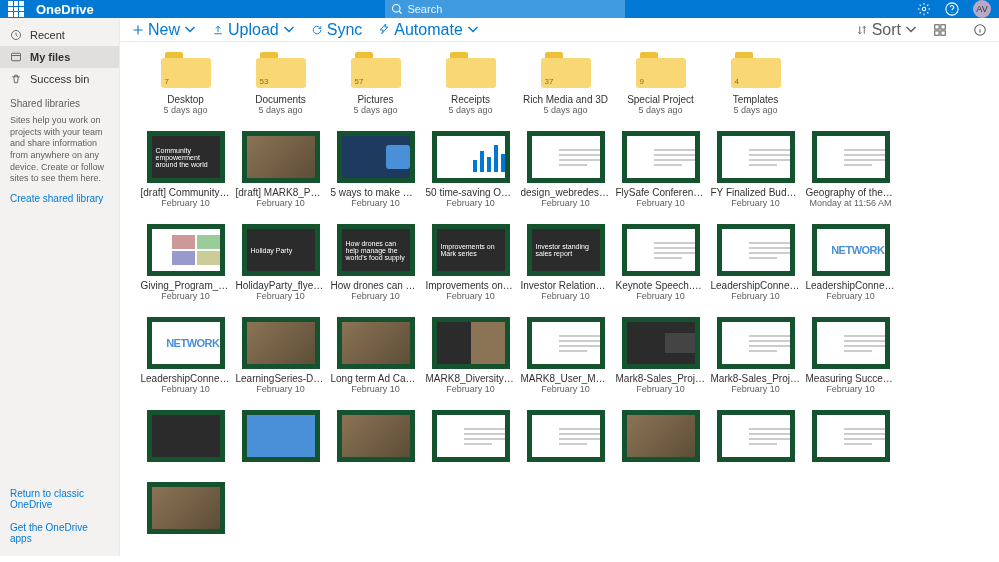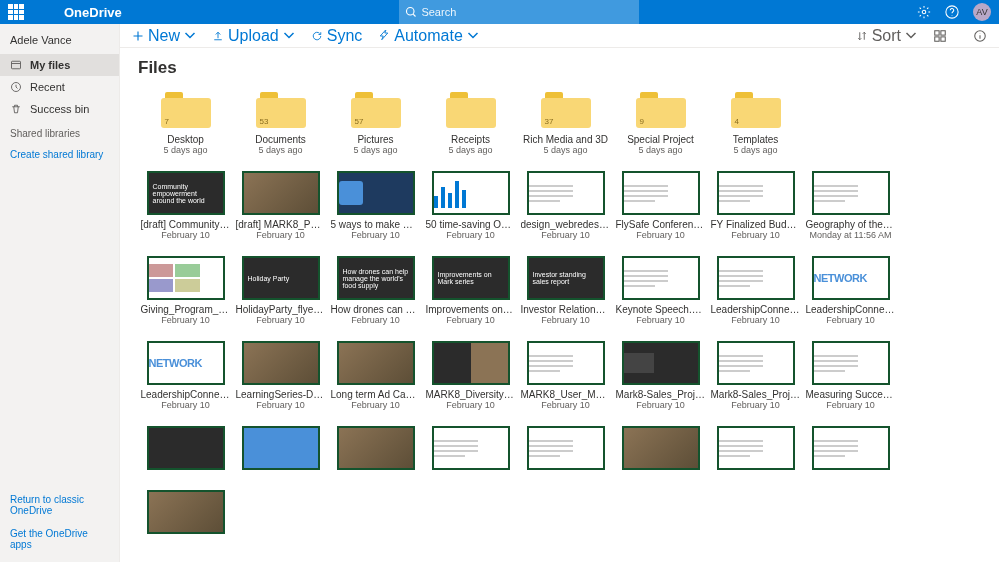--- a/index.html
+++ b/index.html
@@ -1,17 +1,17 @@
 <!DOCTYPE html>
 <html><head>
 <meta charset="utf-8">
 <style>
 * { margin: 0; padding: 0; box-sizing: border-box; }
 body { font-family: "Segoe UI", -apple-system, sans-serif; font-size: 12px; color: #323130; background: #fff; width: 999px; height: 562px; overflow: hidden; }
-.topbar { background: #0078d4; height: 24px; display: flex; align-items: center; padding: 0 8px; color: #fff; gap: 28px; }
+.topbar { background: #0078d4; height: 18px; display: flex; align-items: center; padding: 0 8px; color: #fff; }
 .waffle { width: 16px; height: 16px; display: grid; grid-template-columns: repeat(3,1fr); gap: 1px; cursor: pointer; }
 .waffle span { background: #fff; }
 .brand { margin-left: 12px; font-size: 13px; font-weight: 600; }
 .search-wrap { flex: 1; display: flex; justify-content: center; }
 .search { background: rgba(255,255,255,0.25); width: 240px; height: 18px; border-radius: 2px; display: flex; align-items: center; padding: 16px 6px; font-size: 11px; }
 .search svg { margin-right: 4px; }
 .top-right { display: flex; align-items: center; gap: 14px; }
 .avatar { width: 18px; height: 18px; border-radius: 50%; background: #b8a8c8; display: flex; align-items: center; justify-content: center; font-size: 9px; color: #333; }
 .shell { display: flex; height: 538px; }
 .sidebar { width: 120px; background: #f3f2f1; border-right: 1px solid #edebe9; padding: 6px 0; display: flex; flex-direction: column; }
@@ -33,21 +33,21 @@
 .content { flex: 1; overflow-y: auto; padding: 10px 18px; }
 .heading { font-size: 17px; font-weight: 600; margin-bottom: 14px; }
 .grid { display: flex; flex-wrap: wrap; gap: 0; }
 .tile { width: 95px; display: flex; flex-direction: column; align-items: center; margin-bottom: 16px; cursor: pointer; }
 .folder-icon { width: 50px; height: 36px; position: relative; margin-bottom: 6px; }
 .folder-tab { position: absolute; top: 0; left: 4px; width: 18px; height: 8px; background: #eec037; border-radius: 2px 2px 0 0; }
 .folder-body { position: absolute; top: 6px; left: 0; right: 0; bottom: 0; background: #f9d775; border-radius: 3px; }
 .folder-badge { position: absolute; bottom: 2px; left: 4px; font-size: 8px; color: #8a6d1f; }
 .tile-name { font-size: 10px; color: #323130; text-align: center; max-width: 90px; white-space: nowrap; overflow: hidden; text-overflow: ellipsis; }
 .tile-date { font-size: 9px; color: #605e5c; text-align: center; }
-.thumb { width: 78px; height: 44px; background: #f8f8f8; border: 2px solid #14532d; margin-bottom: 4px; display: flex; align-items: center; justify-content: flex-start; overflow: hidden; position: relative; }
+.thumb { width: 78px; height: 52px; background: #f8f8f8; border: 5px solid #14532d; margin-bottom: 4px; display: flex; align-items: center; justify-content: flex-end; overflow: hidden; position: relative; }
 .thumb-dark { background: #2b2b2b; }
 .thumb-blue { background: #1e3a5f; }
 .thumb-white { background: #fff; }
 .thumb-blue-light { background: #4a90d9; }
 .thumb-bars { display: flex; gap: 3px; align-items: flex-end; height: 30px; }
 .thumb-bars span { width: 4px; background: #0078d4; }
 .thumb-lines { display: flex; flex-direction: column; gap: 3px; width: 60%; }
 .thumb-lines span { height: 2px; background: #ccc; }
 .thumb-network { font-size: 11px; font-weight: 700; color: #4a90d9; letter-spacing: -0.5px; }
 .thumb-title-dark { color: #fff; font-size: 7px; padding: 4px; text-align: left; width: 100%; }
@@ -93,44 +93,44 @@
         <path d="M6 6a2 2 0 1 1 3 1.7c-.6.4-1 1-1 1.8M8 12v.5"></path>
       </svg>
     <div class="avatar">
         <span>AV</span>
       </div>
   </div>
 </div>
 
 <div class="shell">
   <div class="sidebar">
-    <div class="owner">Adele Vance</div>
     <div id="nav-items">
+        <div class="nav-item">
+          <svg viewBox="0 0 16 16" fill="none" stroke="#605e5c" stroke-width="1.2">
+            <circle cx="8" cy="8" r="6"></circle>
+            <path d="M8 5v3l2 2"></path>
+          </svg>
+          <span>Recent</span>
+        </div>
         <div class="nav-item active">
           <svg viewBox="0 0 16 16" fill="none" stroke="#605e5c" stroke-width="1.2">
             <rect x="2" y="3" width="12" height="10" rx="1"></rect>
             <path d="M2 6h12"></path>
           </svg>
           <span>My files</span>
         </div>
         <div class="nav-item">
           <svg viewBox="0 0 16 16" fill="none" stroke="#605e5c" stroke-width="1.2">
-            <circle cx="8" cy="8" r="6"></circle>
-            <path d="M8 5v3l2 2"></path>
-          </svg>
-          <span>Recent</span>
-        </div>
-        <div class="nav-item">
-          <svg viewBox="0 0 16 16" fill="none" stroke="#605e5c" stroke-width="1.2">
             <path d="M3 5h10M6 5V3h4v2M5 5l1 8h4l1-8"></path>
           </svg>
           <span>Success bin</span>
         </div>
       </div>
     <div class="nav-section">Shared libraries</div>
+    <div class="nav-help">Sites help you work on projects with your team and share information from anywhere on any device. Create or follow sites to see them here.</div>
     <div class="nav-link">Create shared library</div>
     <div class="sidebar-spacer"></div>
     <div class="sidebar-footer">Return to classic OneDrive</div>
     <div class="sidebar-footer">Get the OneDrive apps</div>
   </div>
 
   <div class="main">
     <div class="cmdbar">
       <div class="cmd">
         <svg viewBox="0 0 16 16" fill="#0078d4">
@@ -181,21 +181,20 @@
           <rect x="2" y="9" width="5" height="5"></rect>
           <rect x="9" y="9" width="5" height="5"></rect>
         </svg>
       <svg width="14" height="14" viewBox="0 0 16 16" fill="none" stroke="#605e5c" stroke-width="1.2" style="margin-left:10px">
           <circle cx="8" cy="8" r="6"></circle>
           <path d="M8 5v.5M8 7v4"></path>
         </svg>
     </div>
 
     <div class="content">
-      <div class="heading">Files</div>
       <div class="grid" id="folders-grid">
           <div class="tile">
             <div class="folder-icon">
               <div class="folder-tab"></div>
               <div class="folder-body"></div>
               <div class="folder-badge">7</div>
             </div>
             <div class="tile-name">Desktop</div>
             <div class="tile-date">5 days ago</div>
           </div>

